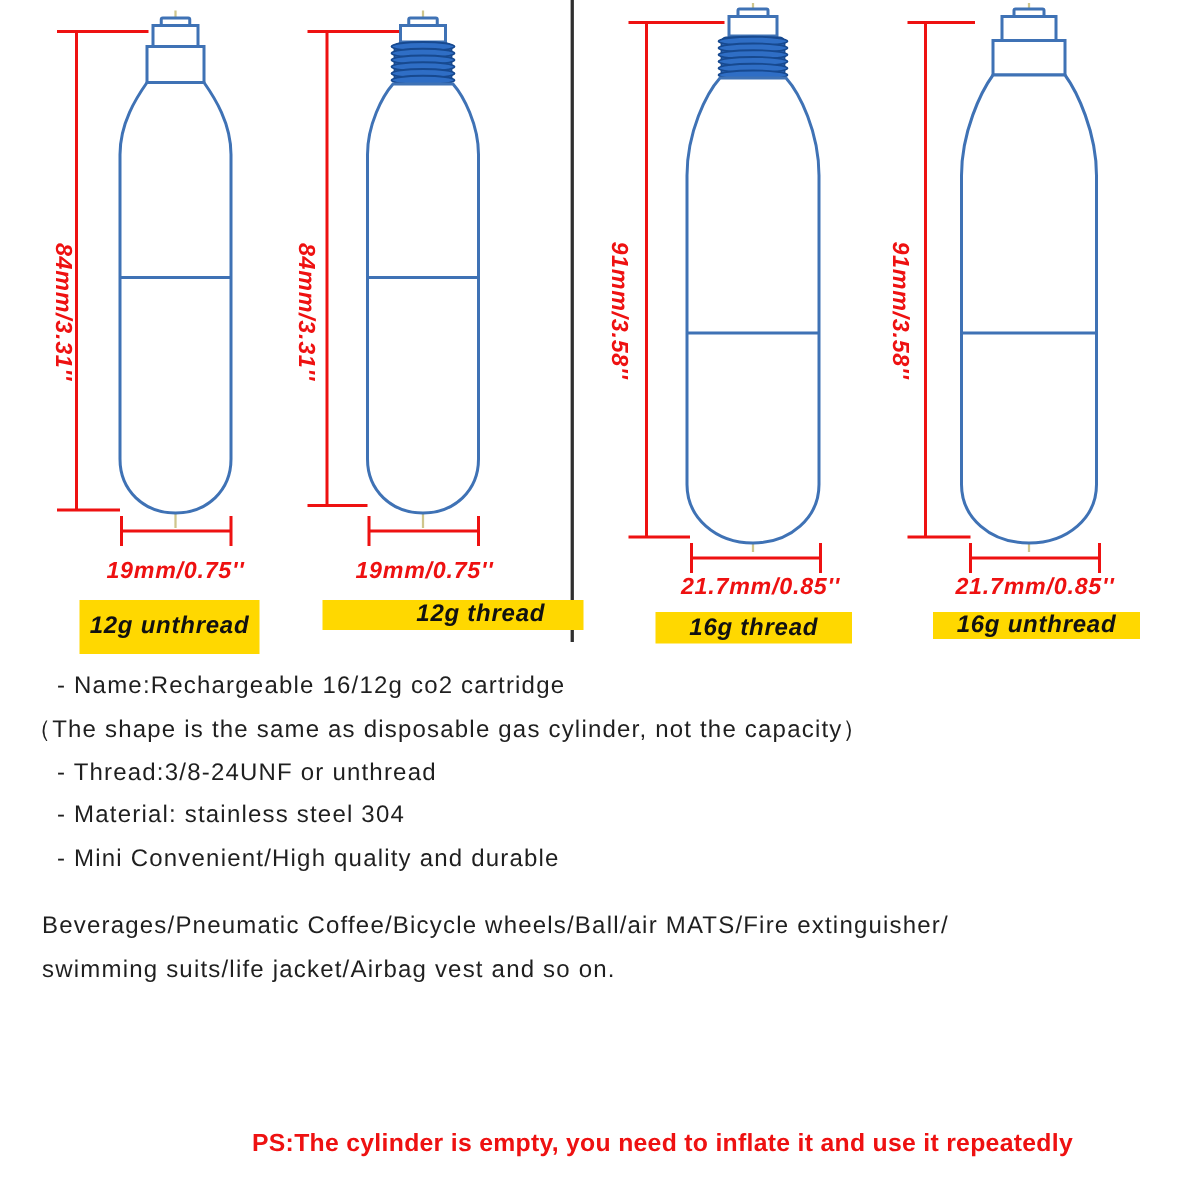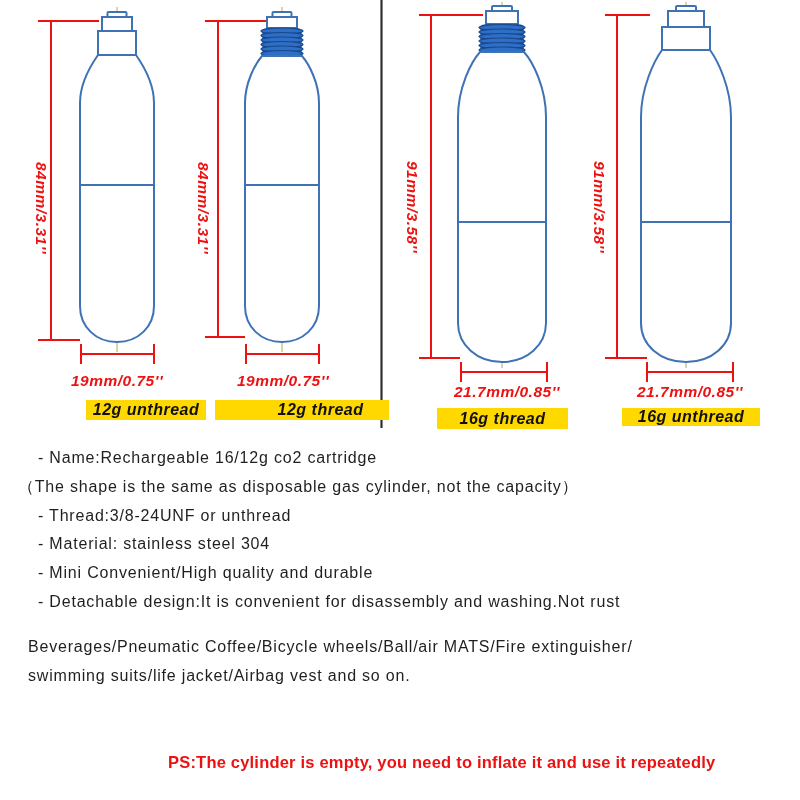--- a/index.html
+++ b/index.html
@@ -103,31 +103,30 @@
   <div class="dim-text dim-v" style="left:41px;top:208px;">84mm/3.31''</div>
   <div class="dim-text dim-v" style="left:203px;top:208px;">84mm/3.31''</div>
   <div class="dim-text dim-v" style="left:412px;top:207px;">91mm/3.58''</div>
   <div class="dim-text dim-v" style="left:599px;top:207px;">91mm/3.58''</div>
 
   <div class="dim-text dim-h" style="left:117px;top:381px;">19mm/0.75''</div>
   <div class="dim-text dim-h" style="left:283px;top:381px;">19mm/0.75''</div>
   <div class="dim-text dim-h" style="left:507px;top:392px;">21.7mm/0.85''</div>
   <div class="dim-text dim-h" style="left:690px;top:392px;">21.7mm/0.85''</div>
 
-  <div class="tag" style="left:53px;top:400px;width:120px;height:20px;margin-left:33px;">12g unthread</div>
+  <div class="tag" style="left:53px;top:400px;width:120px;height:36px;">12g unthread</div>
   <div class="tag" style="left:215px;top:400px;width:137px;height:20px;padding-left:37px;">12g thread</div>
   <div class="tag" style="left:437px;top:408px;width:131px;height:21px;">16g thread</div>
   <div class="tag" style="left:622px;top:408px;width:138px;height:18px;">16g unthread</div>
 
   <div id="description">
     <div class="desc-line">- Name:Rechargeable 16/12g co2 cartridge</div>
     <div class="desc-line paren">（The shape is the same as disposable gas cylinder, not the capacity）</div>
     <div class="desc-line">- Thread:3/8-24UNF or unthread</div>
     <div class="desc-line">- Material: stainless steel 304</div>
     <div class="desc-line">- Mini Convenient/High quality and durable</div>
-    <div class="desc-line">- Detachable design:It is convenient for disassembly and washing.Not rust</div>
     <div class="desc-line cont gap">Beverages/Pneumatic Coffee/Bicycle wheels/Ball/air MATS/Fire extinguisher/</div>
     <div class="desc-line cont">swimming suits/life jacket/Airbag vest and so on.</div>
   </div>
 
   <div id="ps-note">PS:The cylinder is empty, you need to inflate it and use it repeatedly</div>
 
 </div>
 
 </body></html>

